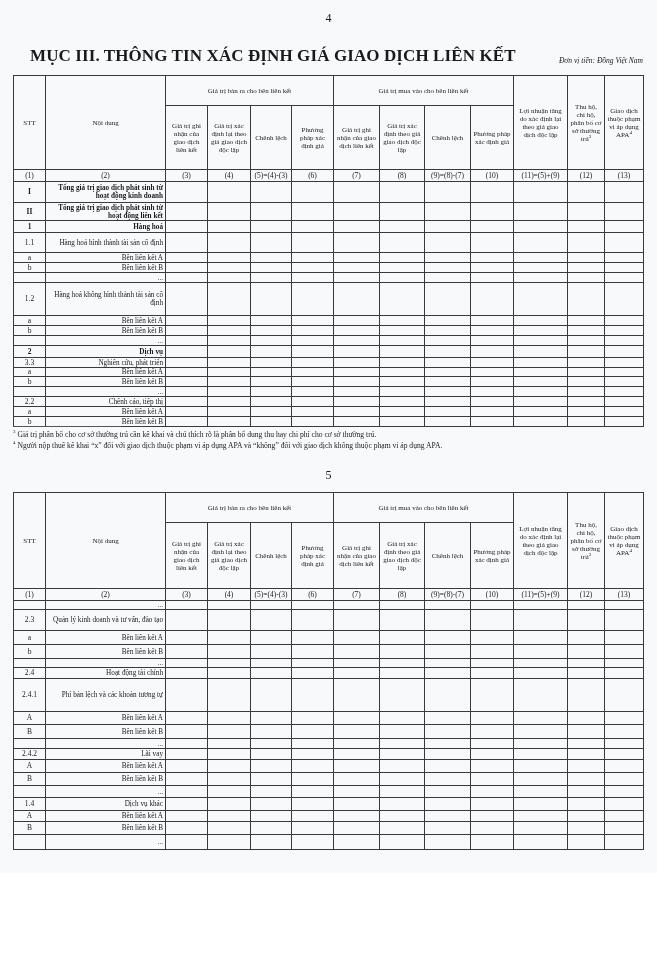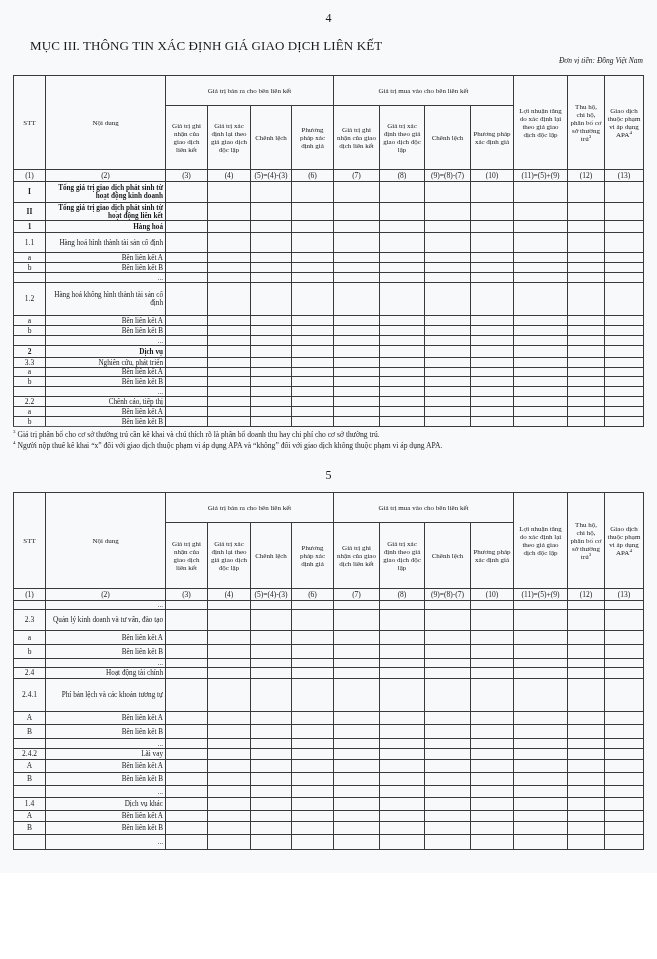--- a/index.html
+++ b/index.html
@@ -2,21 +2,21 @@
 <html><head>
 <meta charset="utf-8">
 <style>
   html, body { margin:0; padding:0; }
   body { width:657px; height:959px; background:#ffffff; position:relative; overflow:hidden;
          font-family:"Liberation Serif","DejaVu Serif",serif; color:#1a1a1a; }
   .sheet { position:absolute; left:0; width:657px; background:#f8f9fb; }
   #p4 { top:0; height:462px; }
   #p5 { top:462px; height:411px; }
   .pagenum { position:absolute; left:0; width:657px; text-align:center; font-size:12px; }
-  .title { position:absolute; left:30px; top:38px; font-weight:normal; font-size:13px; letter-spacing:0.1px; }
+  .title { position:absolute; left:30px; top:46px; font-weight:bold; font-size:17px; letter-spacing:0.1px; }
   .unit { position:absolute; right:14px; top:56px; font-style:italic; font-size:7.5px; }
   table.grid { position:absolute; left:13px; border-collapse:collapse; table-layout:fixed; }
   table.grid td, table.grid th { border:1px solid #3a3a3a; padding:0 2px; font-size:7.2px; line-height:8px; vertical-align:middle; overflow:hidden; }
   table.grid th { font-weight:normal; text-align:center; font-size:7px; }
   table.grid td.idx { text-align:center; font-size:7.5px; }
   table.grid td.txt { text-align:right; }
   table.grid td.bold { font-weight:bold; }
   table.grid tr.colnums td { text-align:center; font-size:7.5px; }
   sup { font-size:5px; line-height:0; }
   .fn-rule { position:absolute; left:13px; top:426px; width:108px; border-top:1px solid #555; }
@@ -361,21 +361,21 @@
           <td></td>
           <td></td>
           <td></td>
           <td></td>
           <td></td>
           <td></td>
         </tr>
       </tbody>
     </table>
   <div class="fn-rule"></div>
-  <div class="fn" style="top:430px"><sup>3</sup> <span>Giá trị phân bổ cho cơ sở thường trú cần kê khai và chú thích rõ là phân bổ doanh thu hay chi phí cho cơ sở thường trú.</span></div>
+  <div class="fn" style="top:430px"><sup>3</sup> <span>Giá trị phân bổ cho cơ sở thường trú cần kê khai và chú thích rõ là phân bổ dung thu hay chi phí cho cơ sở thường trú.</span></div>
   <div class="fn" style="top:441px"><sup>4</sup> <span>Người nộp thuế kê khai “x” đối với giao dịch thuộc phạm vi áp dụng APA và “không” đối với giao dịch không thuộc phạm vi áp dụng APA.</span></div>
 </div>
 
 <div class="sheet" id="p5">
   <div class="pagenum" style="top:6px">5</div>
   <table class="grid" id="t5" style="top:30px">
       <colgroup>
         <col style="width:32px">
         <col style="width:120px">
         <col style="width:42px">

